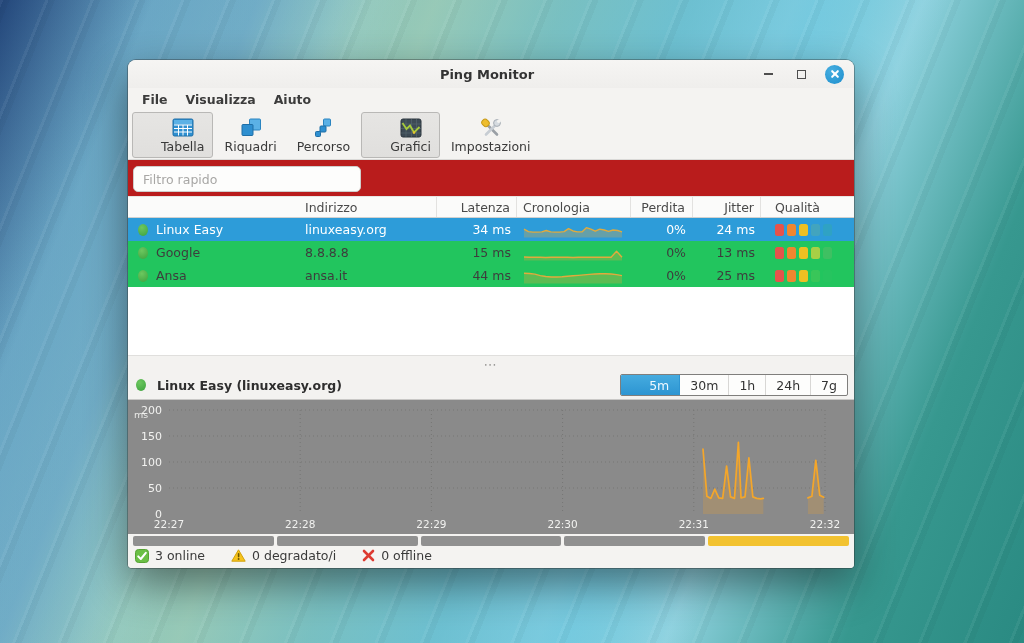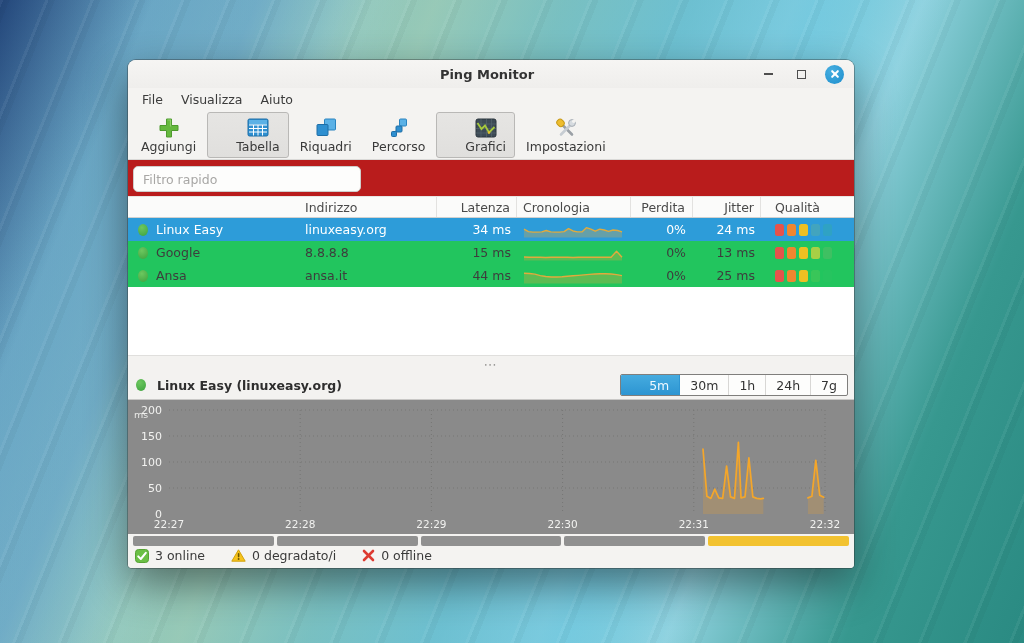--- a/index.html
+++ b/index.html
@@ -35,21 +35,21 @@
   .win-controls { position: absolute; right: 10px; display: flex; align-items: center; gap: 15px; }
   .wc { width: 18px; height: 18px; display: flex; align-items: center; justify-content: center; cursor: default; }
   .min-glyph { width: 9px; height: 2px; background: #4e4e4e; }
   .max-glyph { width: 9px; height: 9px; border: 1.5px solid #4e4e4e; }
   .close-btn { width: 19px; height: 19px; border-radius: 50%; background: radial-gradient(circle at 35% 30%, #46aee0, #1d8ecd); position: relative; }
   .close-btn span { position: absolute; left: 50%; top: 50%; width: 10px; height: 2px; background: #fff; border-radius: 1px; }
   .close-x1 { transform: translate(-50%,-50%) rotate(45deg); }
   .close-x2 { transform: translate(-50%,-50%) rotate(-45deg); }
 
   .menubar { height: 22px; display: flex; align-items: center; padding-left: 5px; flex: none; background: #f4f3f1; }
-  .menu-item { font-size: 12.5px; color: #3c3c3c; padding: 2px 9px; border-radius: 3px; }
+  .menu-item { font-size: 12.5px; color: #3c3c3c; padding: 2px 9px; border-radius: 3px; font-weight: bold; }
 
   .toolbar { height: 50px; flex: none; display: flex; align-items: stretch; gap: 2px; padding: 2px 4px 1px 4px;
     background: #f4f3f1; border-bottom: 1px solid #dad9d7; }
   .tbtn { display: flex; flex-direction: column; align-items: center; justify-content: center; gap: 1px;
     padding: 2px 8px; border: 1px solid transparent; border-radius: 3px; }
   .tbtn.pressed { background: linear-gradient(#e6e5e3, #e0dfdd); border-color: #b9b8b6; padding-left: 28px; }
   .tbtn .ticon { height: 22px; display: flex; align-items: center; }
   .tbtn .tlabel { font-size: 12.5px; color: #3a3a3a; line-height: 14px; }
 
   .filterbar { height: 36px; flex: none; background: #b91c1c; padding: 6px 0 0 5px; }
@@ -120,29 +120,20 @@
       </div>
     </div>
 
     <div class="menubar">
       <span class="menu-item">File</span>
       <span class="menu-item">Visualizza</span>
       <span class="menu-item">Aiuto</span>
     </div>
 
     <div class="toolbar">
-      <div class="tbtn">
-        <span class="ticon">
-          <svg width="22" height="22" viewBox="0 0 22 22">
-              <path d="M8.5 2h5v6.5H20v5h-6.5V20h-5v-6.5H2v-5h6.5z" fill="#65b83e" stroke="#4e9a2e" stroke-width="1"></path>
-              <path d="M9.5 3h3v6.5" fill="none" stroke="#8ed06b" stroke-width="1.2"></path>
-            </svg>
-        </span>
-        <span class="tlabel">Aggiungi</span>
-      </div>
       <div class="tbtn pressed">
         <span class="ticon">
           <svg width="22" height="19" viewBox="0 0 22 19">
               <rect x="1" y="1" width="20" height="17" rx="1.5" fill="#2e8fd0" stroke="#1f6ea6"></rect>
               <rect x="2" y="2" width="18" height="4.5" fill="#5bb1e6"></rect>
               <g stroke="#fff" stroke-width="1">
                 <line x1="2" y1="7" x2="20" y2="7"></line>
                 <line x1="2" y1="10.5" x2="20" y2="10.5"></line>
                 <line x1="2" y1="14" x2="20" y2="14"></line>
                 <line x1="6.5" y1="7" x2="6.5" y2="17.5"></line>

